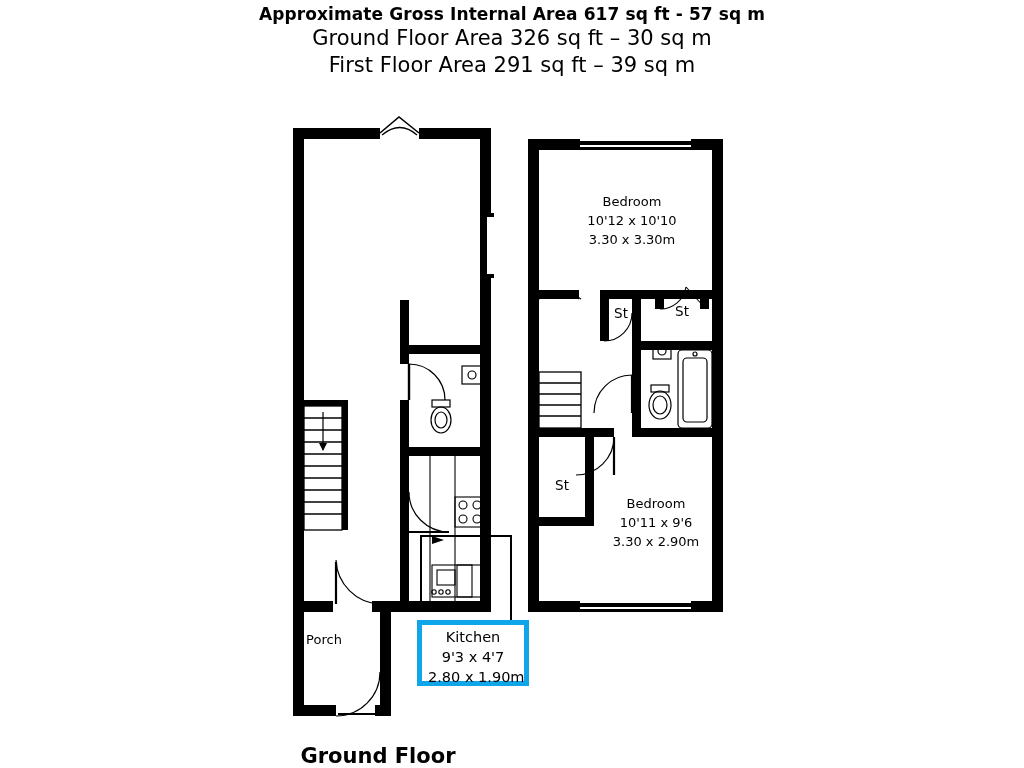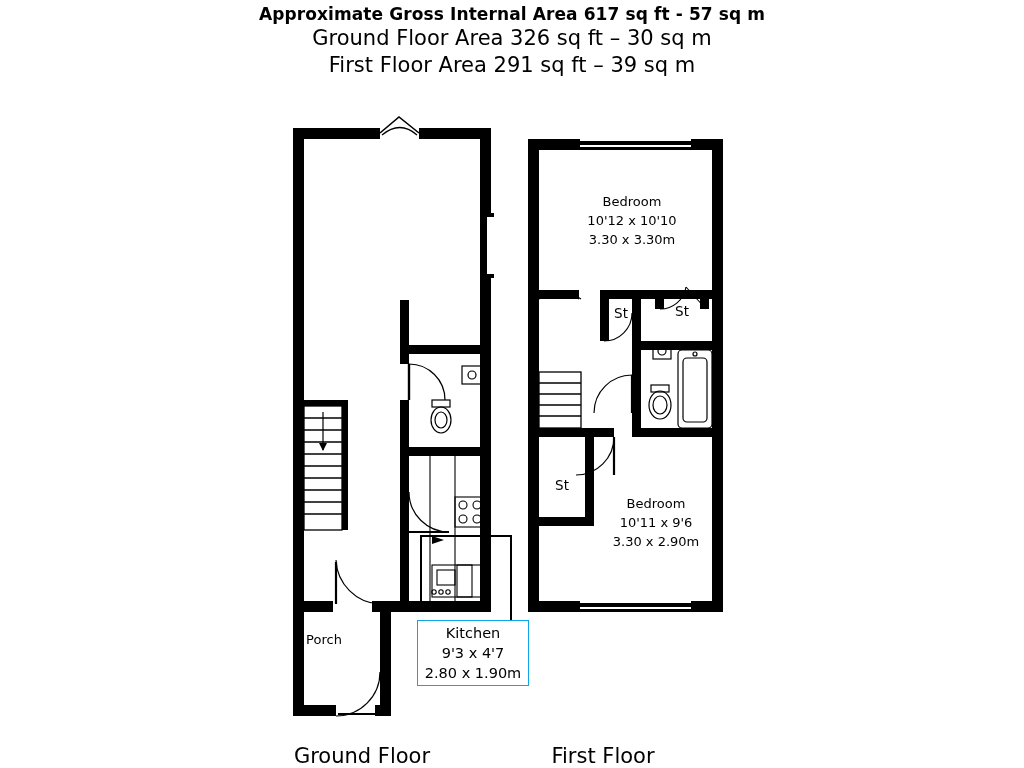--- a/index.html
+++ b/index.html
@@ -64,21 +64,21 @@
     font-size: 13.5px;
   }
   .floor-caption {
     position: absolute;
     font-size: 21px;
     text-align: center;
     white-space: nowrap;
   }
   .boxlabel {
     position: absolute;
-    border: 1px solid #0ea5e9;
+    border: 5px solid #0ea5e9;
     background: #ffffff;
     text-align: center;
     font-size: 14.5px;
     line-height: 20px;
     padding: 2px 6px 3px 6px;
     box-sizing: border-box;
     white-space: nowrap;
   }
   svg.overlay {
     position: absolute;
@@ -315,15 +315,14 @@
   <div class="label small" style="left:601px; top:304px; width:40px;">
     <div>St</div>
   </div>
   <div class="label small" style="left:662px; top:302px; width:40px;">
     <div>St</div>
   </div>
   <div class="label small" style="left:540px; top:476px; width:44px;">
     <div>St</div>
   </div>
 
-  <div class="floor-caption" style="left:282px; top:744px; width:160px;">Ground Floor</div>
-  <div class="floor-caption" style="left:533px; top:744px; width:140px;">First Floor</div>
+  <div class="floor-caption" style="left:298px; top:744px; width:160px;font-weight:bold;">Ground Floor</div>
 </div>
 
 </body></html>

